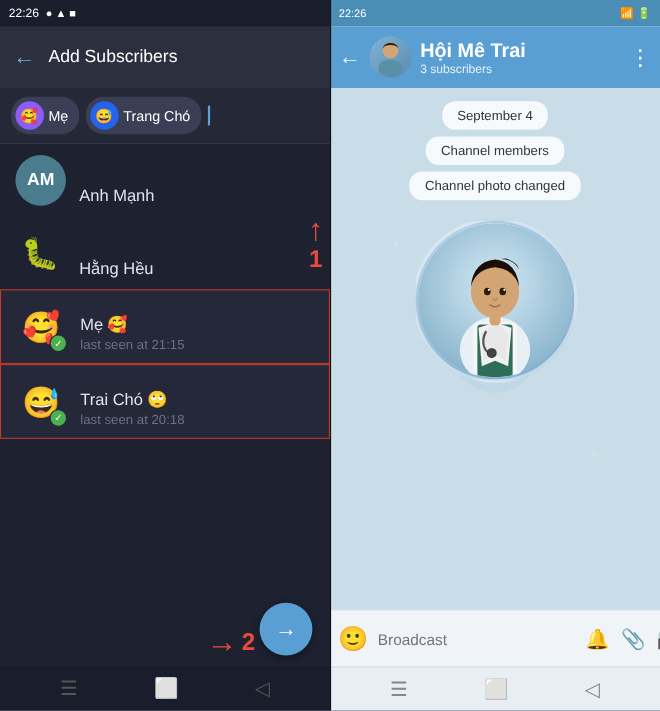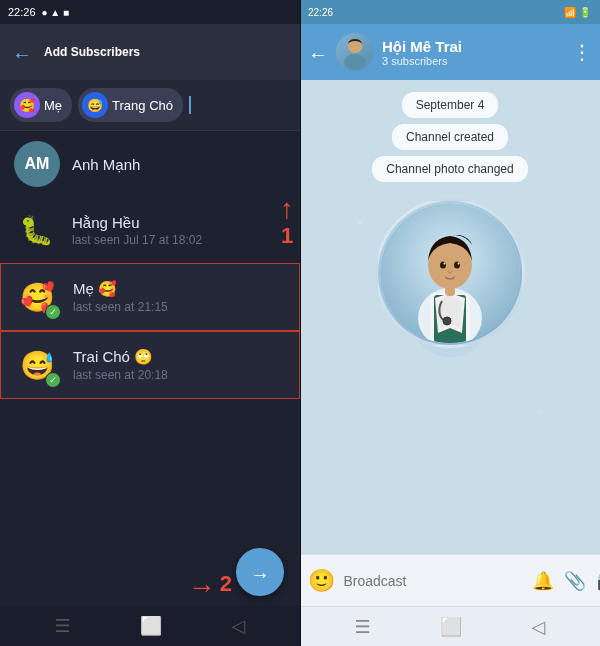--- a/index.html
+++ b/index.html
@@ -43,22 +43,22 @@
 
     .back-btn {
       color: #6ab7e8;
       font-size: 20px;
       cursor: pointer;
     }
 
     .header-title-block { flex: 1; }
     .header-title {
       color: #fff;
-      font-size: 12px;
-      font-weight: 700;
+      font-size: 16px;
+      font-weight: 400;
     }
     .header-subtitle {
       color: #8a8fa8;
       font-size: 12px;
     }
 
     .selected-tags-bar {
       background: #252836;
       padding: 8px 10px;
       display: flex;
@@ -98,21 +98,21 @@
     @keyframes blink { 0%,100%{opacity:1} 50%{opacity:0} }
 
     .contact-list {
       flex: 1;
       overflow-y: auto;
       background: #1e2130;
     }
 
     .contact-item {
       display: flex;
-      align-items: center;
+      align-items: flex-end;
       padding: 10px 14px;
       gap: 12px;
       cursor: pointer;
       position: relative;
     }
 
     .contact-item.selected {
       background: #252838;
       border: 1.5px solid #c0392b;
     }
@@ -248,21 +248,21 @@
       display: flex;
       align-items: center;
       justify-content: center;
       font-size: 18px;
       color: #fff;
     }
 
     .channel-info { flex: 1; }
     .channel-name {
       color: #fff;
-      font-size: 15px;
+      font-size: 18px;
       font-weight: 600;
     }
     .channel-subs {
       color: rgba(255,255,255,0.85);
       font-size: 11px;
     }
 
     .more-btn {
       color: #fff;
       font-size: 20px;
@@ -420,21 +420,20 @@
       </div>
       <div class="contact-info">
         <div class="contact-name">Anh Mạnh</div>
       </div>
     </div>
 
     <div class="contact-item">
       <div class="avatar-emoji">🐛</div>
       <div class="contact-info">
         <div class="contact-name">Hằng Hều</div>
-        <div class="contact-status">last seen Jul 17 at 18:02</div>
       </div>
     </div>
 
     <div class="contact-item selected">
       <div class="avatar-emoji" style="position:relative;">
         🥰
         <div class="check-badge">✓</div>
       </div>
       <div class="contact-info">
         <div class="contact-name">Mẹ 🥰</div>
@@ -501,21 +500,21 @@
     <div class="channel-info">
       <div class="channel-name">Hội Mê Trai</div>
       <div class="channel-subs">3 subscribers</div>
     </div>
     <span class="more-btn">⋮</span>
   </div>
 
   <div class="chat-area">
 
     <div class="chat-bubble">September 4</div>
-    <div class="chat-bubble">Channel created</div>
+    <div class="chat-bubble">Channel members</div>
     <div class="chat-bubble">Channel photo changed</div>
 
     <div class="channel-photo-container">
       <div class="channel-photo">
         <div class="doctor-figure">
 
           <svg width="140" height="140" viewBox="0 0 140 140">
 
             <defs>
               <radialGradient id="bgGrad" cx="50%" cy="40%" r="60%">

